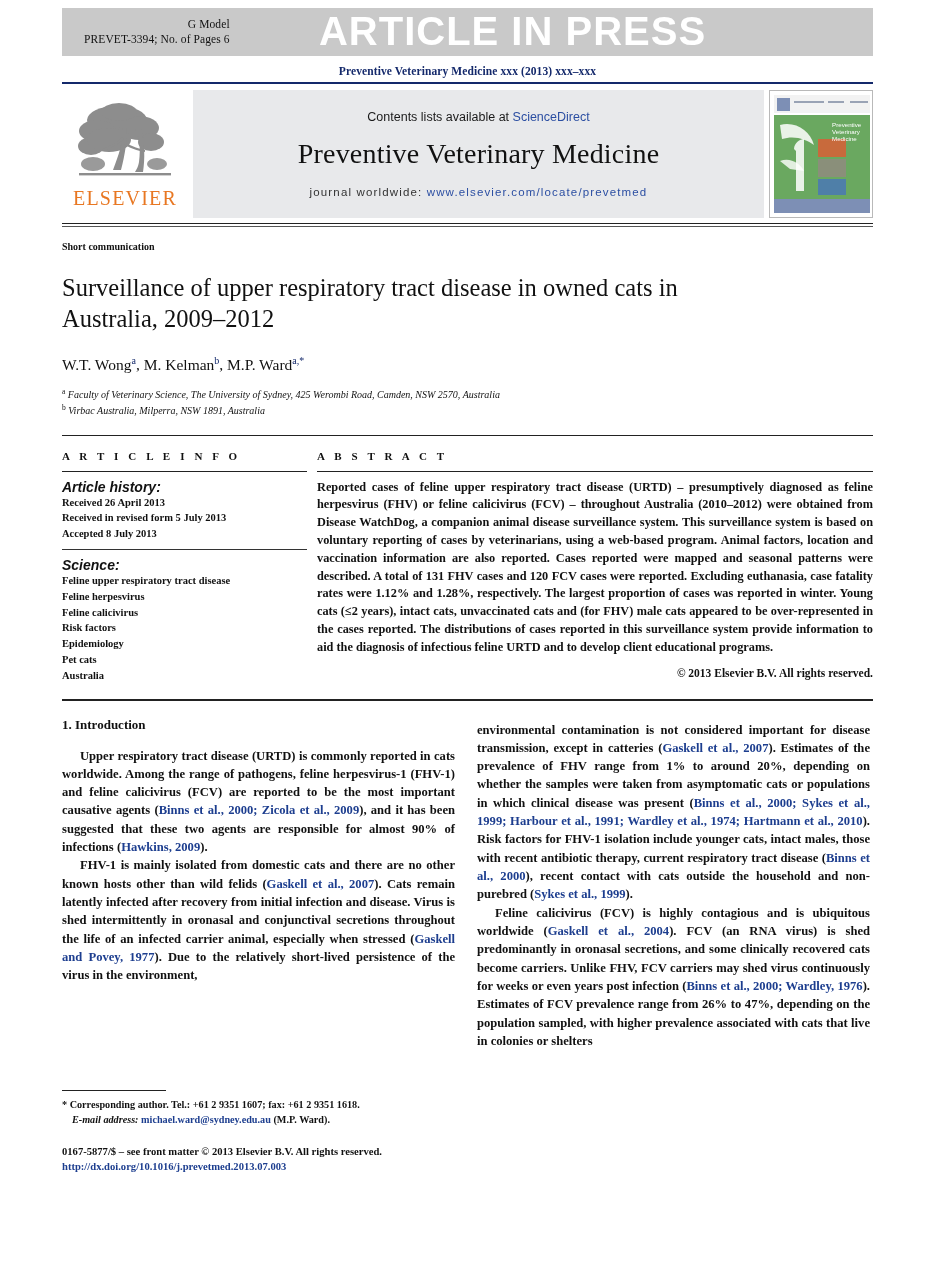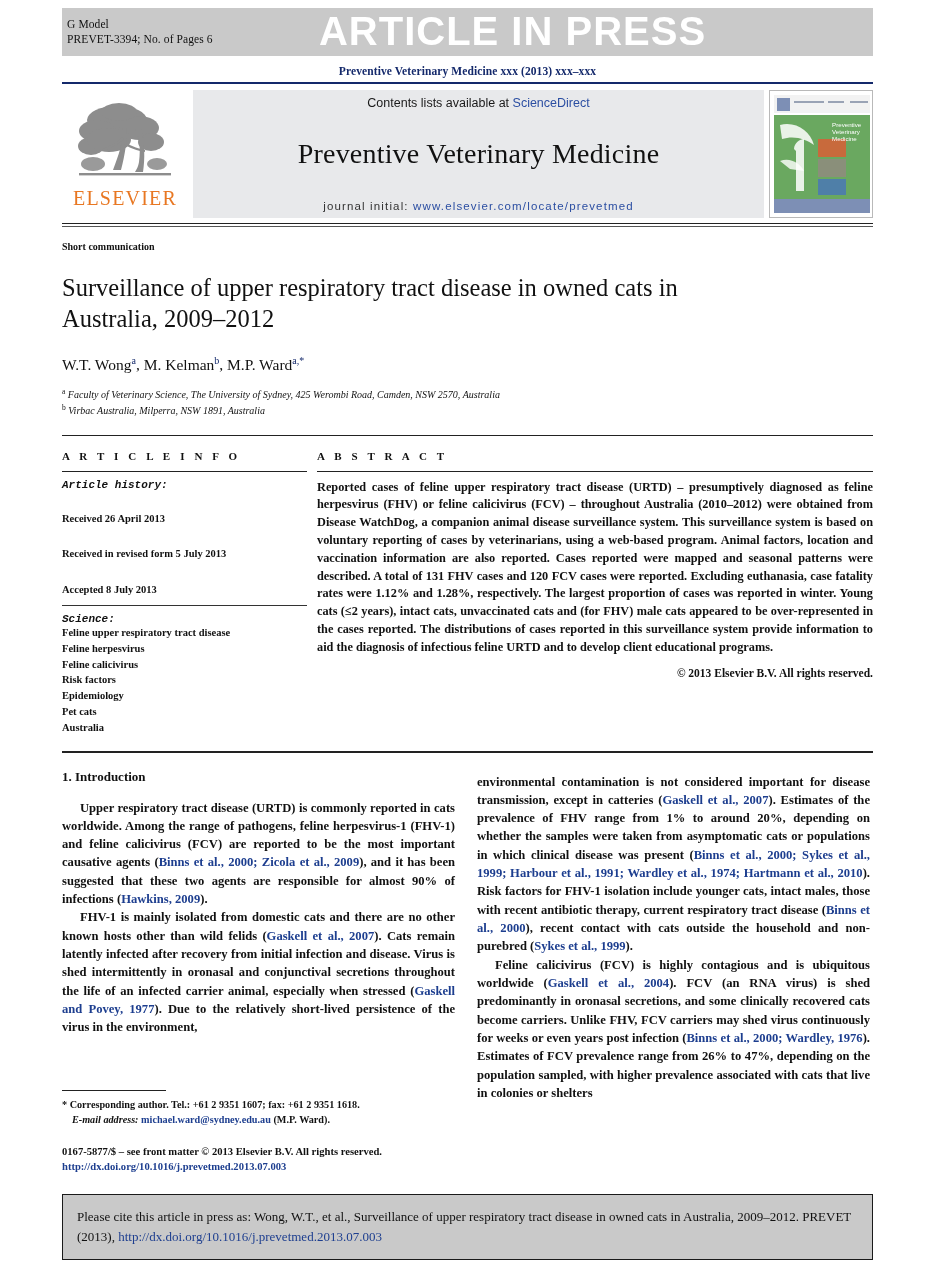--- a/index.html
+++ b/index.html
@@ -19,27 +19,28 @@
   
   .banner {
     position: relative;
     margin: 8px 62px 0 62px;
     height: 48px;
     background: #c9c9c9;
     display: flex;
     align-items: center;
   }
   .gmodel {
-    padding-left: 5px;
+    padding-left: 22px;
     font-family: "Liberation Serif", serif;
     font-size: 11.5px;
     line-height: 1.32;
     color: #111;
     white-space: nowrap;
     z-index: 2;
+    text-align: right;
   }
   .gmodel div { letter-spacing: .1px; }
   .banner-title {
     position: absolute;
     left: 0; right: 0; top: 50%;
     transform: translateY(-52%);
     text-align: center;
     font-family: "Liberation Sans", sans-serif;
     font-weight: bold;
     font-size: 40px;
@@ -90,21 +91,21 @@
     line-height: 1;
     margin-top: -2px;
   }
   .journal-box {
     flex: 1 1 auto;
     background: #e8e9eb;
     display: flex;
     flex-direction: column;
     align-items: center;
     justify-content: center;
-    gap: 14px;
+    gap: 0;
     margin: 0 5px;
   }
   .contents-line {
     font-family: "Liberation Sans", sans-serif;
     font-size: 12.5px;
     color: #1a1a1a;
   }
   .contents-line .sd { color: #2b4ea2; }
   .journal-name {
     font-family: "Liberation Serif", serif;
@@ -180,31 +181,30 @@
     font-family: "Liberation Serif", serif;
     font-weight: bold;
     font-size: 11px;
     letter-spacing: 3.6px;
     color: #111;
     margin-bottom: 9px;
   }
   .hr-sec { height: 1px; background: #222; margin-bottom: 7px; }
   .hr-sec-sm { height: 0.9px; background: #333; margin: 8px 0 7px 0; }
   .meta-label {
-    font-family: Liberation Mono, monospace;
+    font-family: Liberation Sans, sans-serif;
     font-weight: bold; font-style: italic;
-    font-size: 11px; color: #111;
+    font-size: 14px; color: #111;
   }
   .meta-line {
     font-family: "Liberation Serif", serif;
     font-weight: bold;
     font-size: 10.5px;
     line-height: 1.48;
     color: #111;
-    margin-top: 20px;
   }
   .kw-line {
     font-family: "Liberation Serif", serif;
     font-weight: bold;
     font-size: 10.5px;
     line-height: 1.5;
     color: #111;
   }
   .abs-body {
     font-family: "Liberation Serif", serif;
@@ -345,21 +345,21 @@
       </div>
       <div class="elsevier-word">ELSEVIER</div>
     </div>
 
     <div class="journal-box">
       <div class="contents-line">
         <span>Contents lists available at </span><span class="sd">ScienceDirect</span>
       </div>
       <div class="journal-name">Preventive Veterinary Medicine</div>
       <div class="homepage-line">
-        <span>journal initial: </span><span class="url">www.elsevier.com/locate/prevetmed</span>
+        <span>journal worldwide: </span><span class="url">www.elsevier.com/locate/prevetmed</span>
       </div>
     </div>
 
     <div class="cover-thumb">
       <svg viewBox="0 0 104 128" width="104" height="128" preserveAspectRatio="none" aria-hidden="true">
         <rect x="0" y="0" width="104" height="128" fill="#ffffff"></rect>
         <rect x="4" y="4" width="96" height="18" fill="#f2f2f2"></rect>
         <rect x="7" y="7" width="13" height="13" fill="#7d8fb5"></rect>
         <rect x="24" y="10" width="30" height="2" fill="#9aa3b5"></rect>
         <rect x="58" y="10" width="16" height="2" fill="#9aa3b5"></rect>
@@ -455,19 +455,14 @@
       <span class="em">E-mail address:</span>
       <a href="#" class="cite">michael.ward@sydney.edu.au</a>
       <span>(M.P. Ward).</span>
     </div>
     <div class="issn">
       <span>0167-5877/$ – see front matter © 2013 Elsevier B.V. All rights reserved.</span><br>
       <a href="#">http://dx.doi.org/10.1016/j.prevetmed.2013.07.003</a>
     </div>
   </div>
 
-  <div class="citebox">
-    <div class="citebox-text">
-      <span>Please cite this article in press as: Wong, W.T., et al., Surveillance of upper respiratory tract disease in owned cats in Australia, 2009–2012. PREVET (2013), </span><a href="#">http://dx.doi.org/10.1016/j.prevetmed.2013.07.003</a>
-    </div>
-  </div>
 
 </div>
 
 </body></html>

